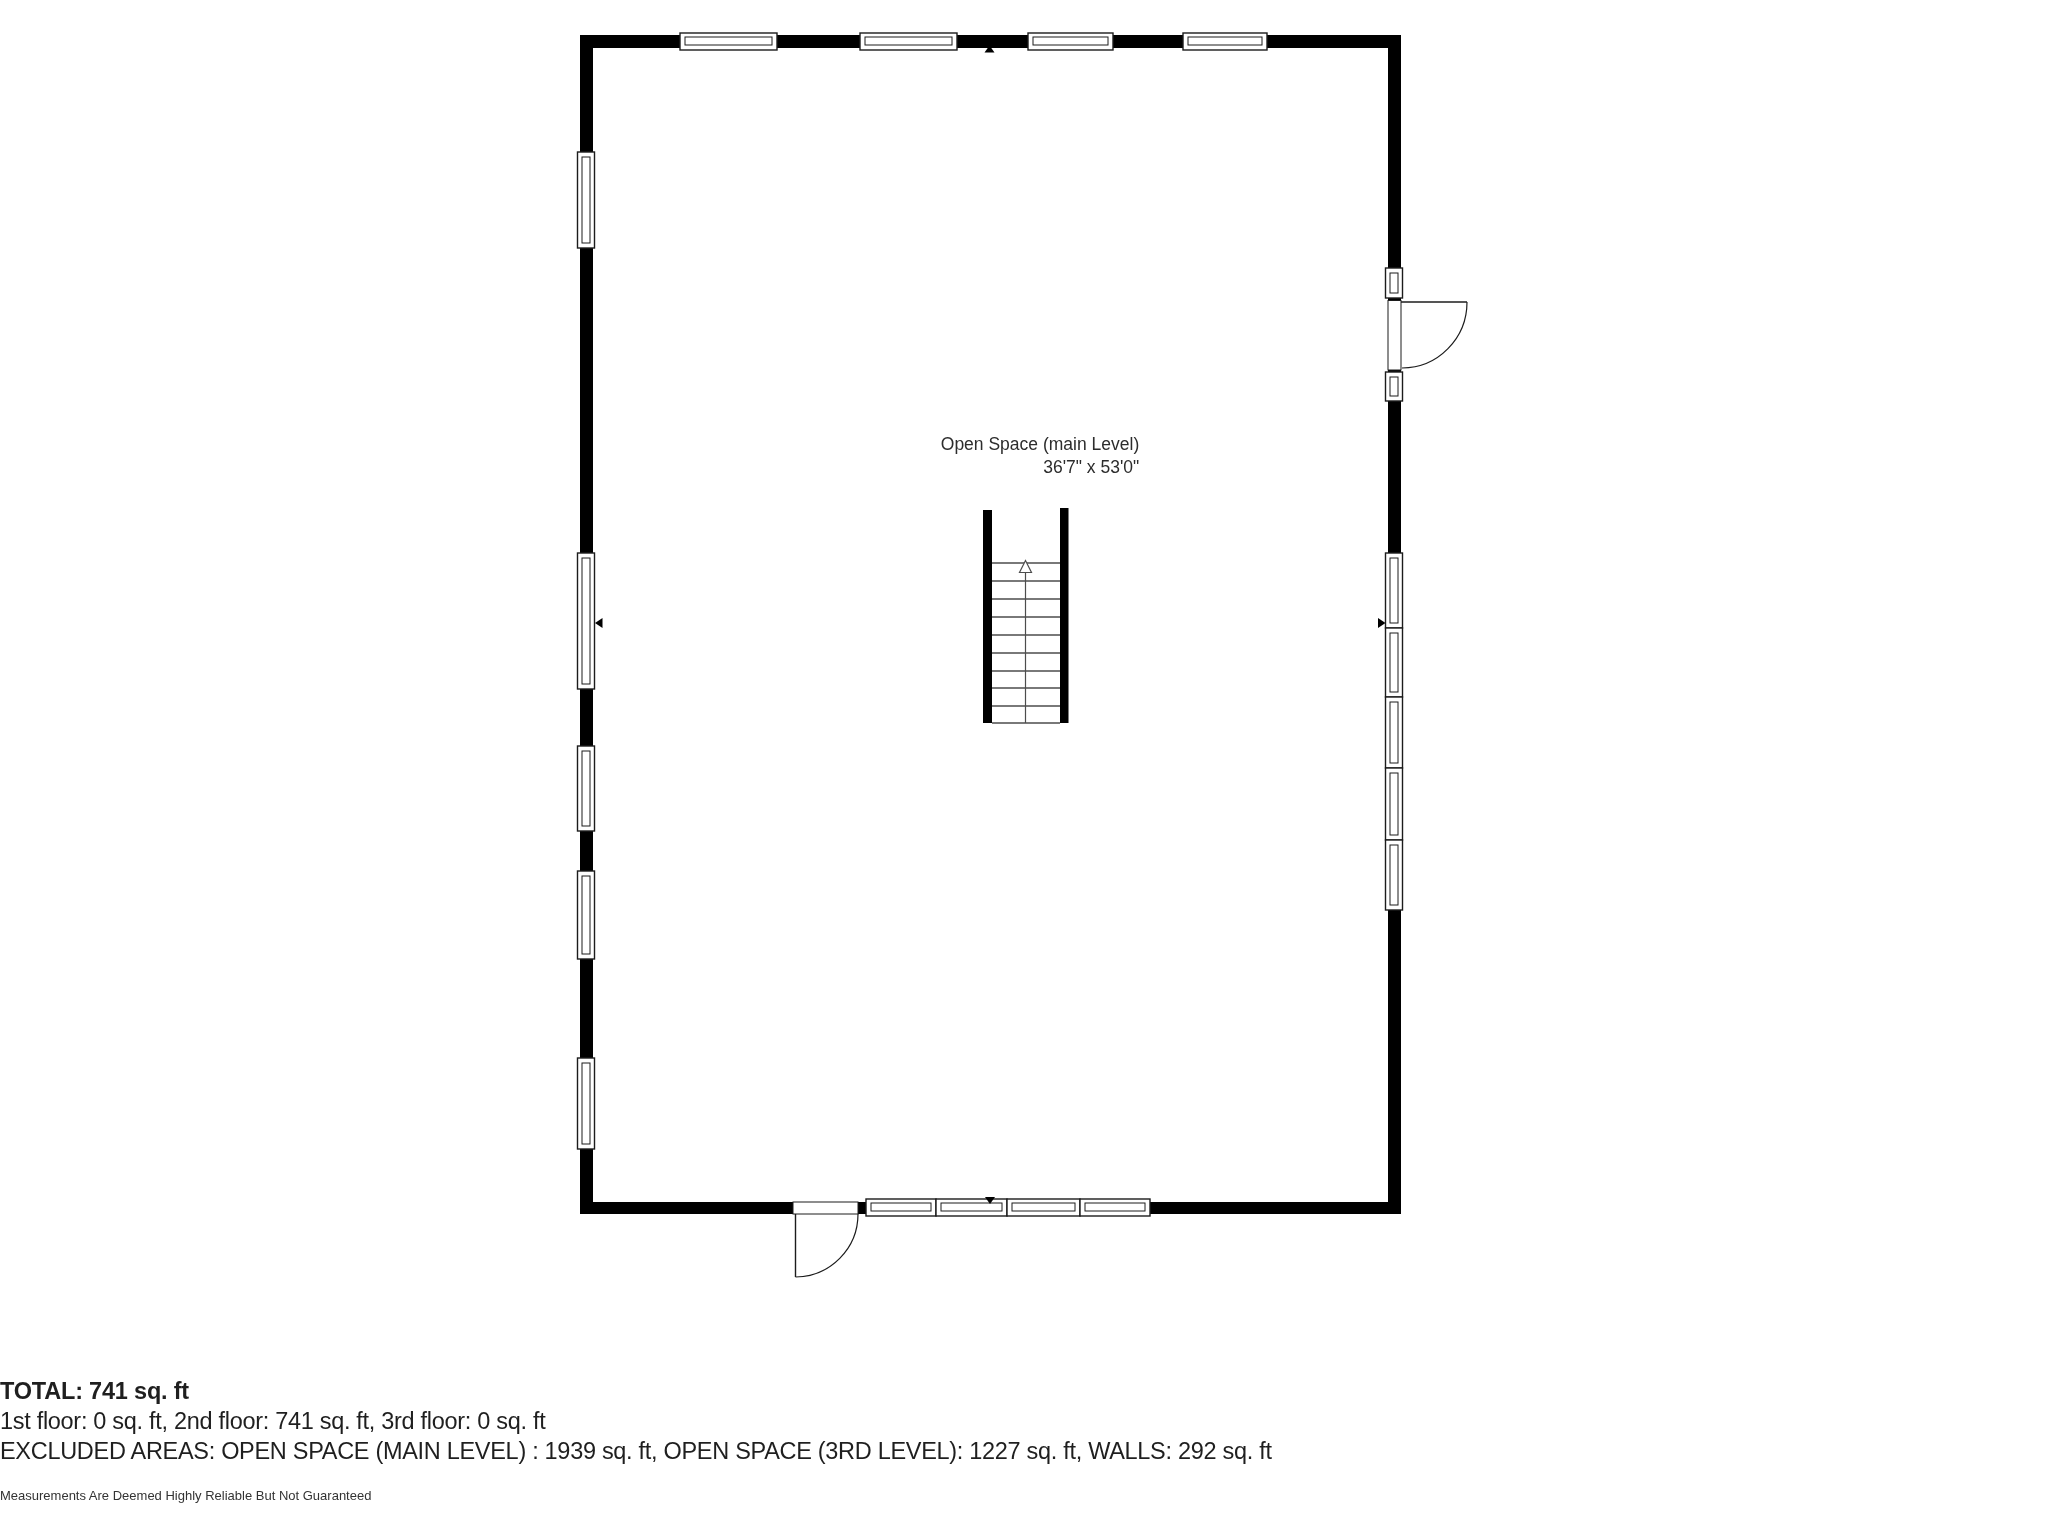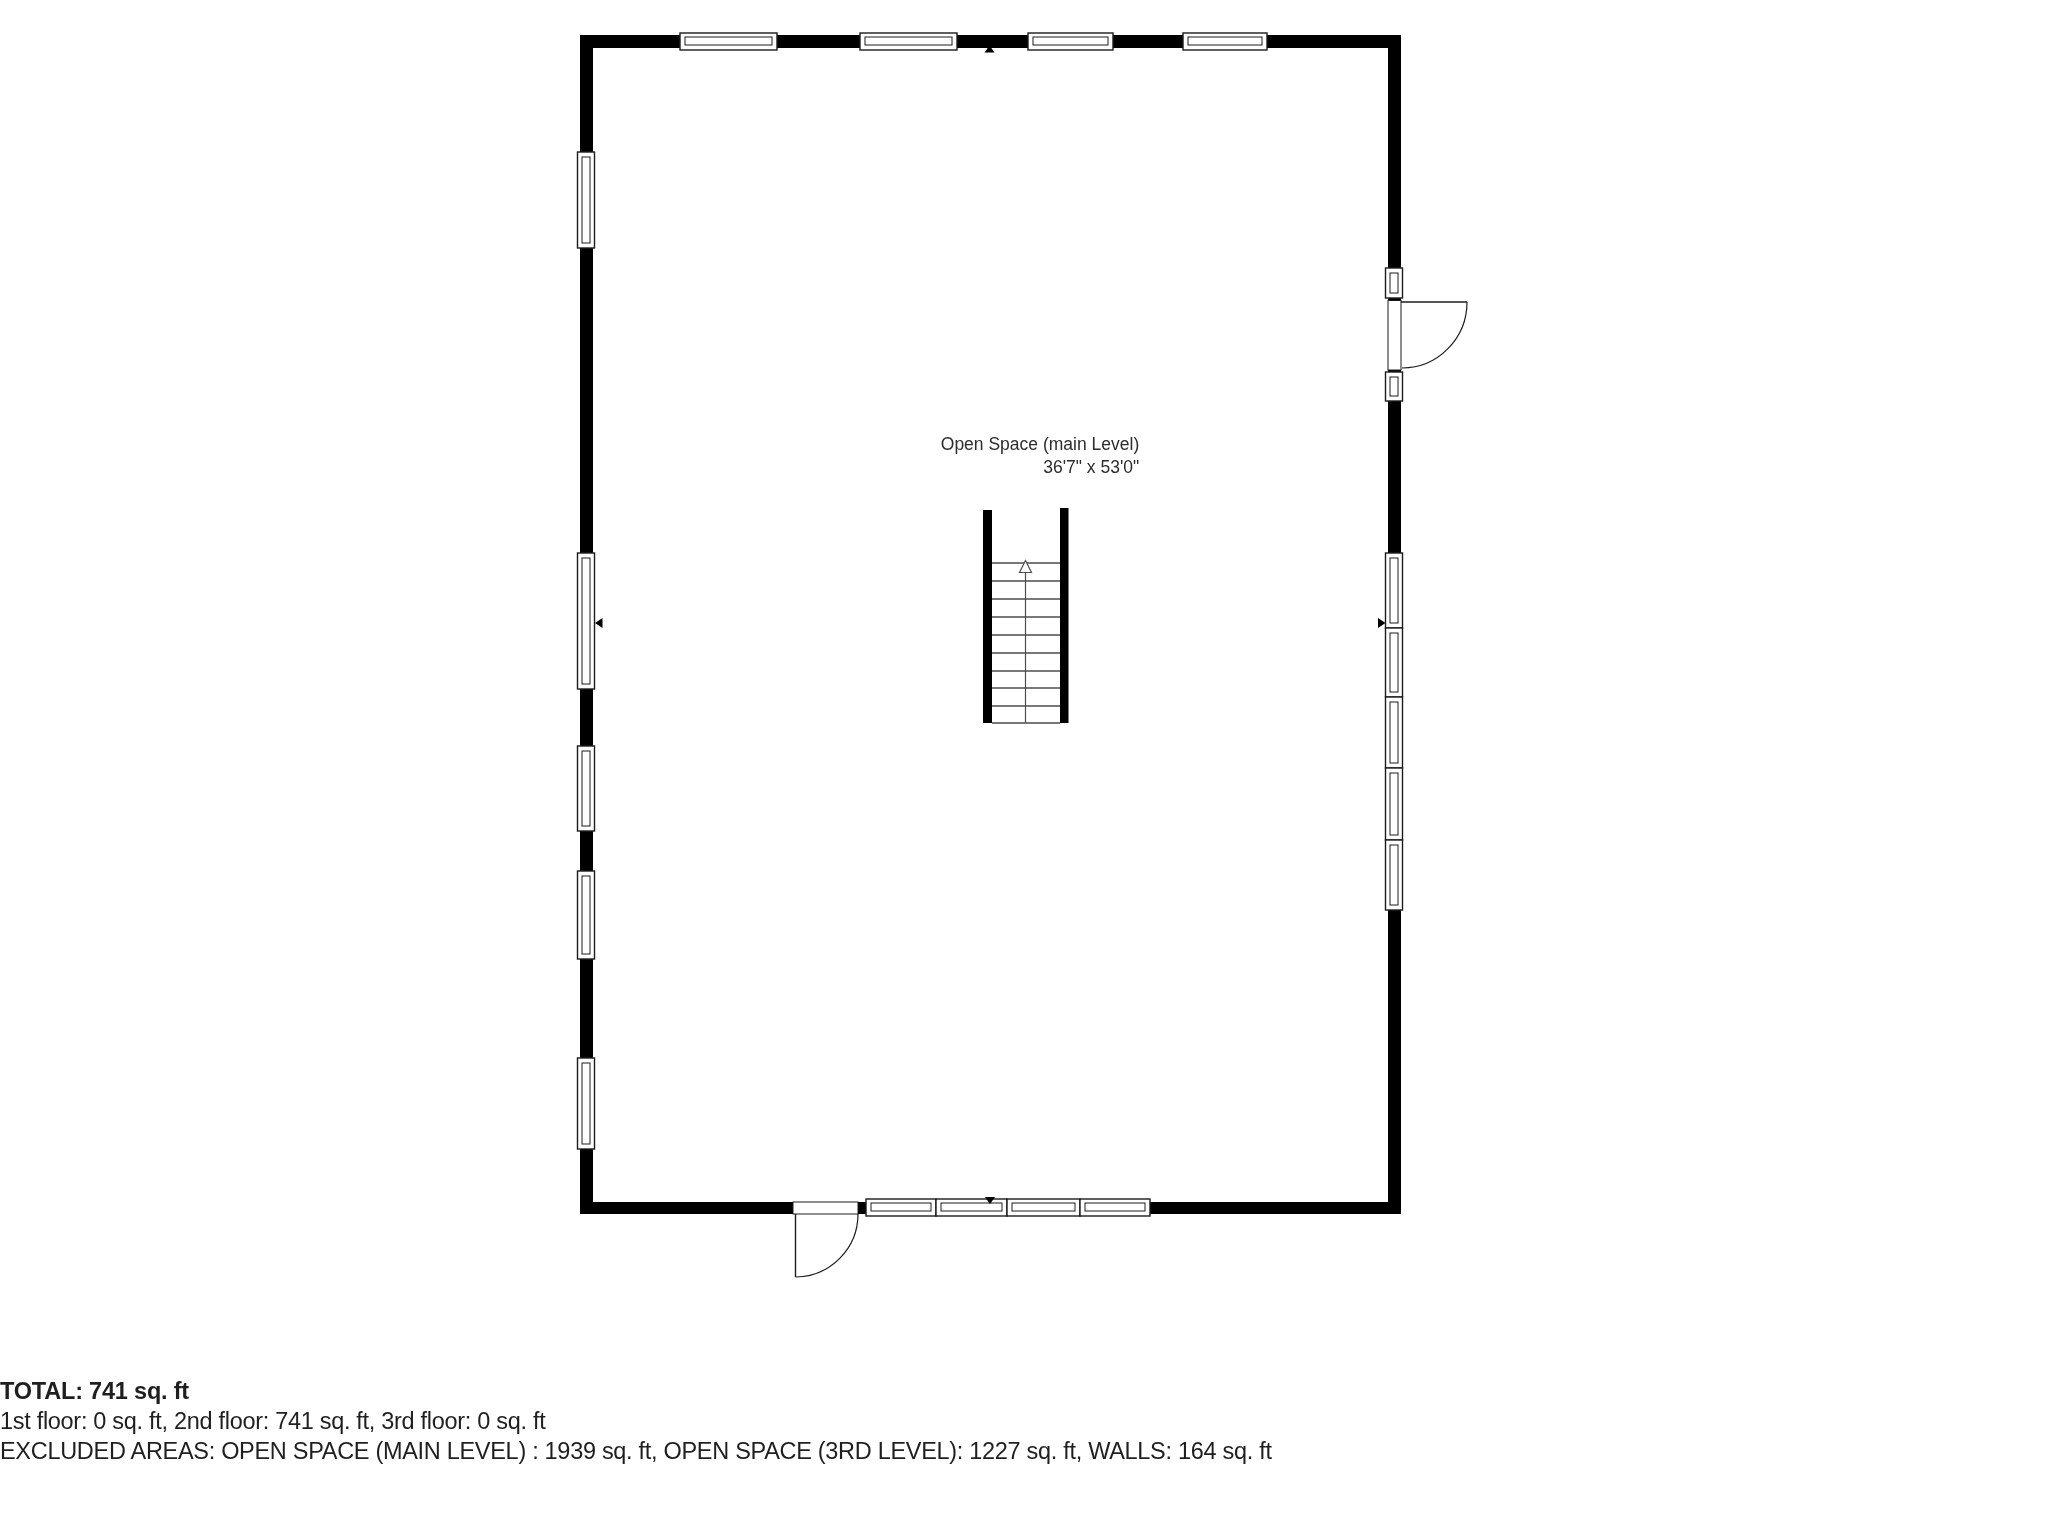--- a/index.html
+++ b/index.html
@@ -166,16 +166,17 @@
   </svg>
 
   <div class="room-label">
     <div>Open Space (main Level)</div>
     <div>36'7" x 53'0"</div>
   </div>
 
   <div class="summary">
     <div class="total">TOTAL: 741 sq. ft</div>
     <div class="floors">1st floor: 0 sq. ft, 2nd floor: 741 sq. ft, 3rd floor: 0 sq. ft</div>
-    <div class="excluded">EXCLUDED AREAS: OPEN SPACE (MAIN LEVEL) : 1939 sq. ft, OPEN SPACE (3RD LEVEL): 1227 sq. ft, WALLS: 164 sq. ft</div>
+    <div class="excluded">EXCLUDED AREAS: OPEN SPACE (MAIN LEVEL) : 1939 sq. ft, OPEN SPACE (3RD LEVEL): 1227 sq. ft, WALLS: 292 sq. ft</div>
+    <div class="disclaimer">Measurements Are Deemed Highly Reliable But Not Guaranteed</div>
   </div>
 
 </div>
 
 </body></html>

